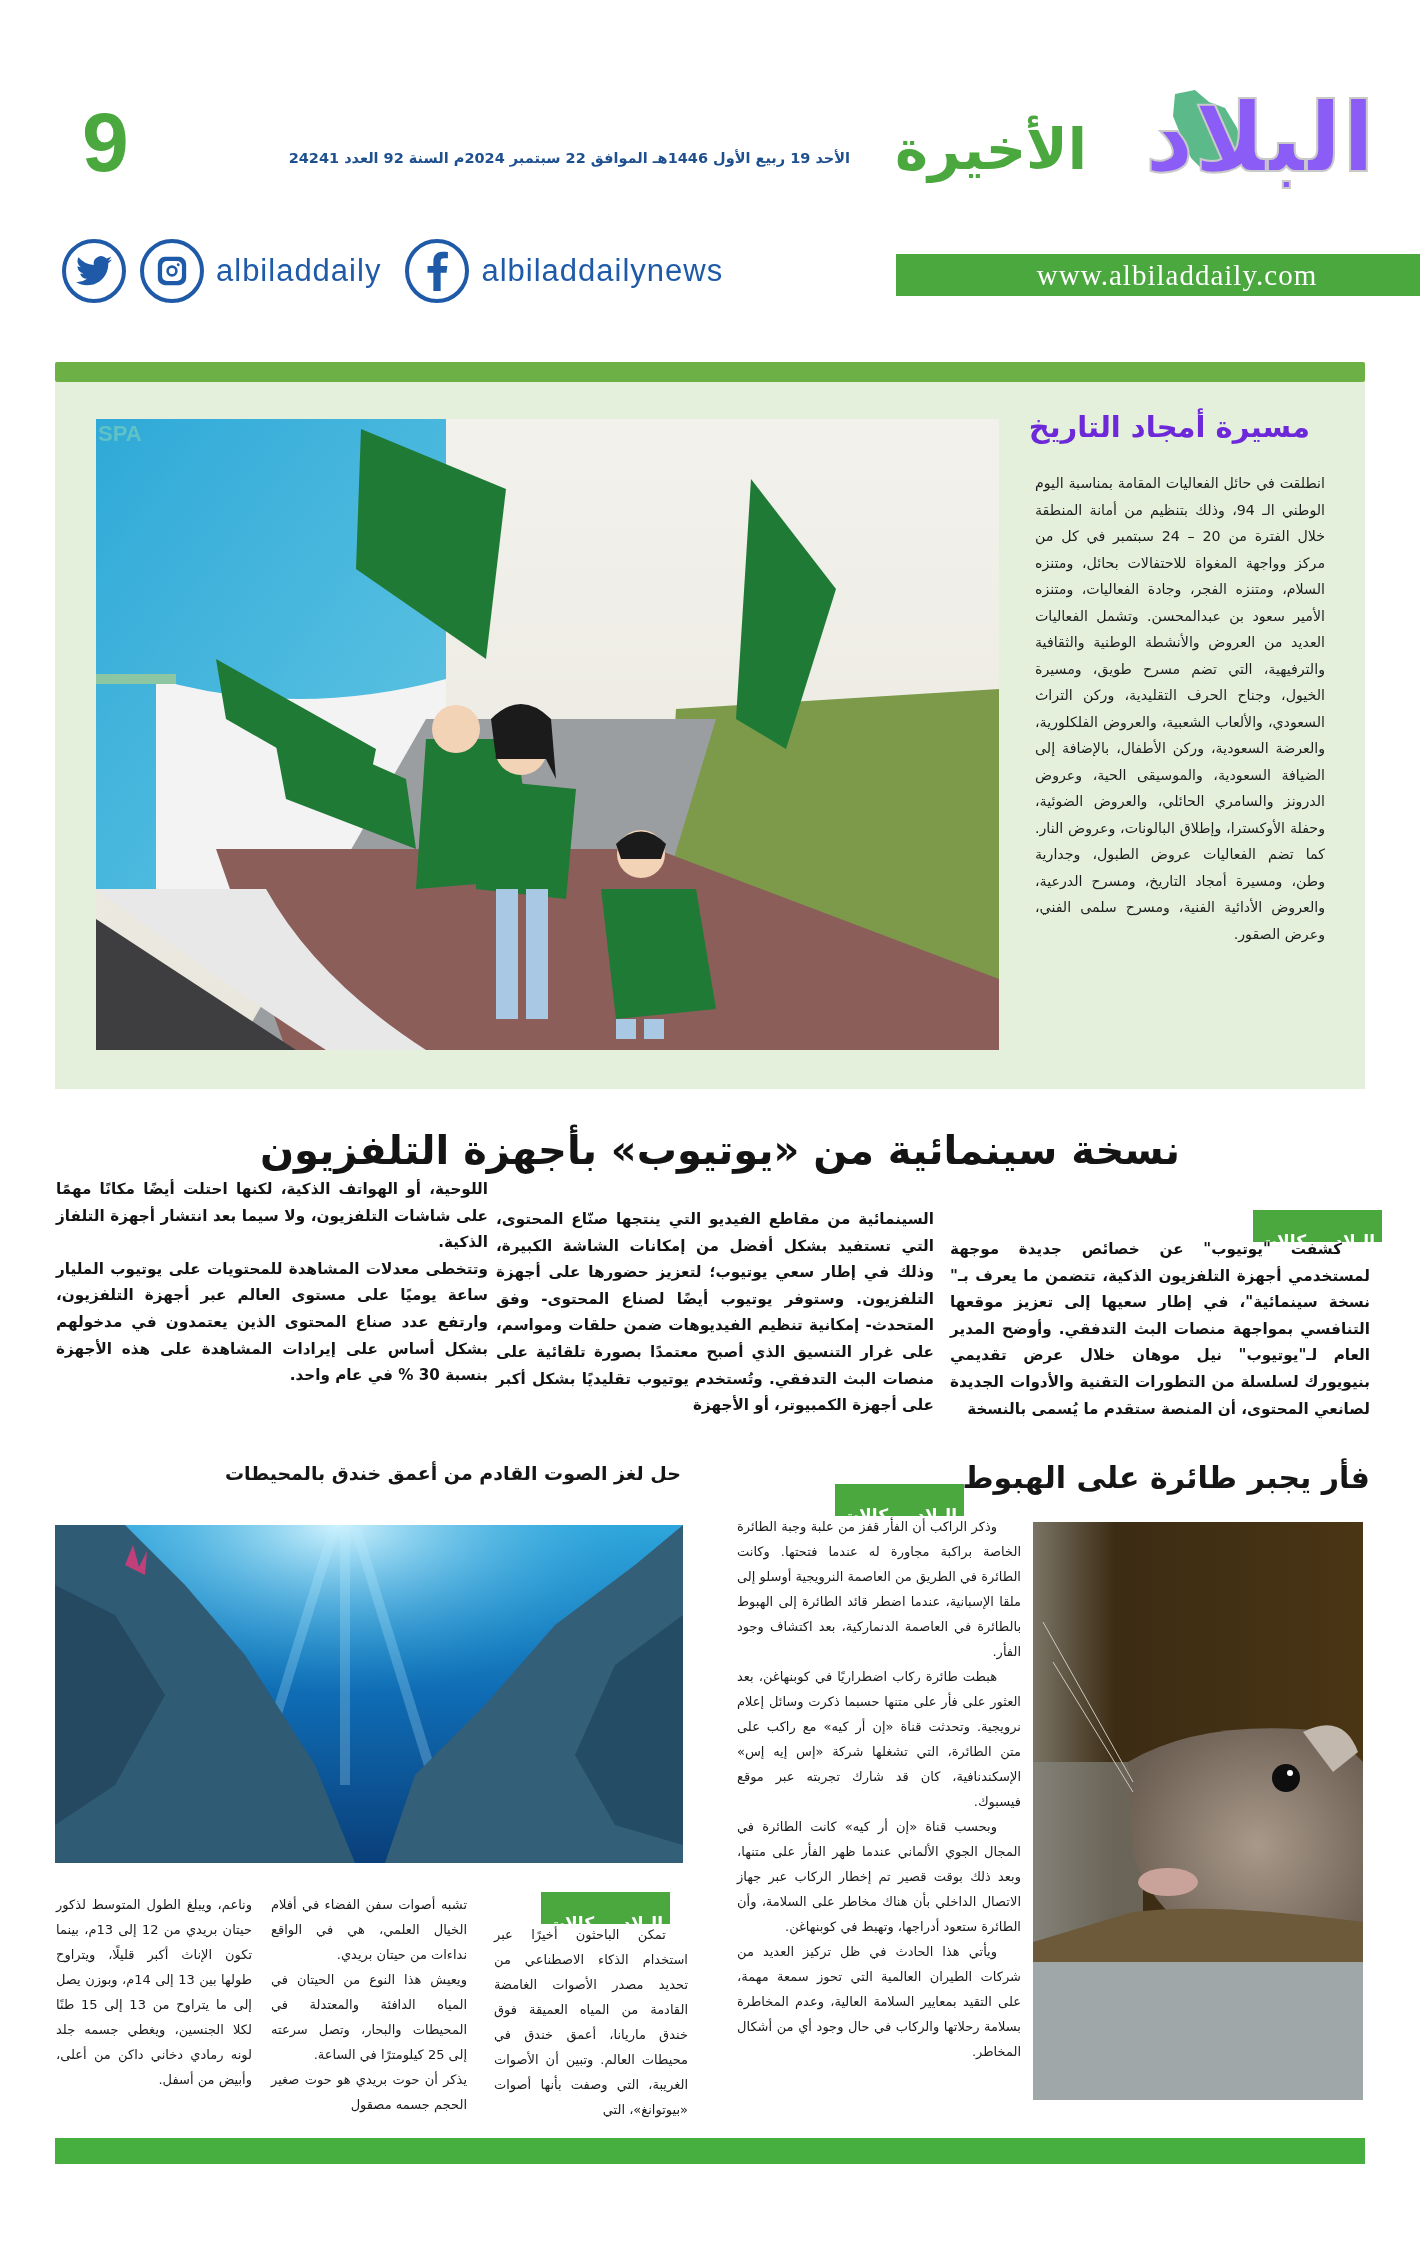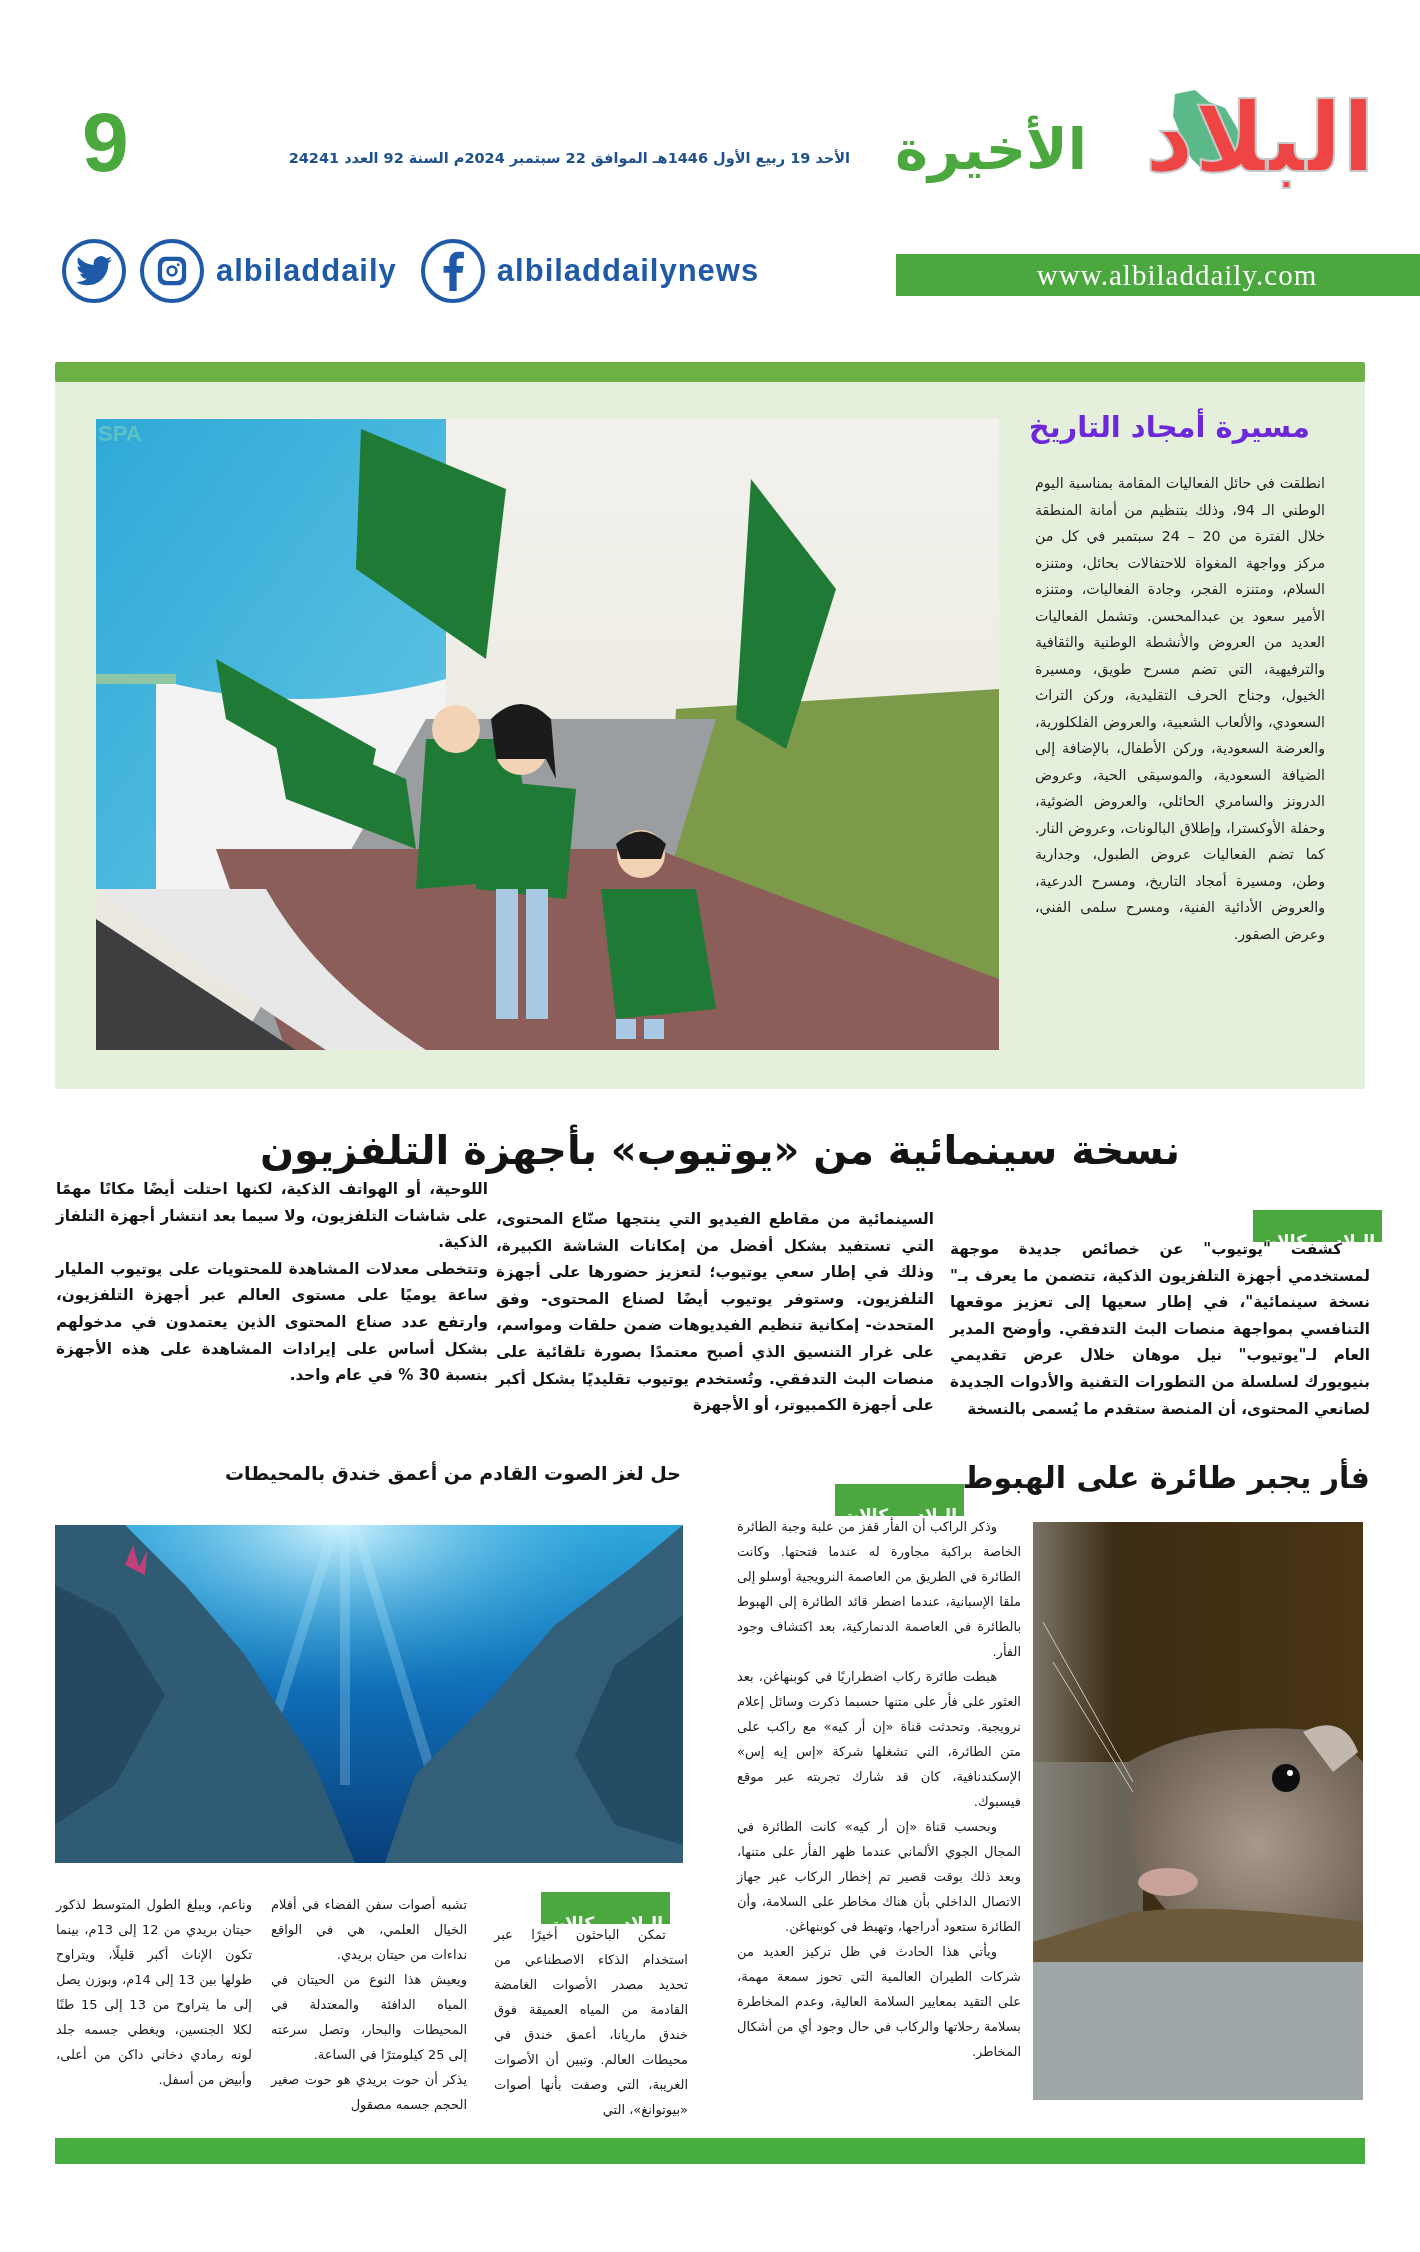--- a/index.html
+++ b/index.html
@@ -6,29 +6,29 @@
   html, body { width: 1420px; height: 2252px; background: #ffffff; overflow: hidden; }
   body { position: relative; font-family: "DejaVu Sans", sans-serif; color: #111; }
   .abs { position: absolute; }
   .rtl { direction: rtl; text-align: justify; text-align-last: right; }
 
   
   .page-number { left: 82px; top: 100px; font-family: "Liberation Sans", sans-serif; font-weight: 700; font-size: 84px; color: #4aa83e; line-height: 1; }
   .dateline { left: 220px; top: 150px; width: 630px; font-family: "DejaVu Sans", sans-serif; font-weight: 700; font-size: 14.5px; color: #1e4f8e; direction: rtl; text-align: right; white-space: nowrap; }
 
   .logo { left: 895px; top: 88px; width: 480px; height: 120px; }
-  .logo-main { position: absolute; right: 0; top: 0; font-family: "DejaVu Sans", sans-serif; font-weight: 700; font-size: 96px; color: #ef4444; line-height: 1.05; -webkit-text-stroke: 2px #c9c9c9; letter-spacing: -2px; }
+  .logo-main { position: absolute; right: 0; top: 0; font-family: "DejaVu Sans", sans-serif; font-weight: 700; font-size: 96px; color: #8b5cf6; line-height: 1.05; -webkit-text-stroke: 2px #c9c9c9; letter-spacing: -2px; }
   .logo-map { position: absolute; right: 130px; top: 0; width: 80px; height: 88px; }
   .logo-sub { position: absolute; left: 0; top: 34px; font-family: "DejaVu Sans", sans-serif; font-weight: 700; font-size: 56px; color: #4aa83e; line-height: 1; }
 
   .website { left: 896px; top: 254px; width: 562px; height: 42px; background: #4aa83e; color: #fff; font-family: "Liberation Serif", serif; font-size: 29px; letter-spacing: 1px; text-align: center; line-height: 42px; }
 
   .social { top: 238px; height: 66px; display: flex; align-items: center; }
   .circle-icon { width: 64px; height: 64px; border: 4px solid #1f5aa8; border-radius: 50%; display: flex; align-items: center; justify-content: center; color: #1f5aa8; }
-  .social-text { font-family: "Liberation Sans", sans-serif; font-weight: 700; font-size: 31px; color: #1f5aa8; letter-spacing: 1px; margin-left: 12px; }
+  .social-text { font-family: "Liberation Sans", sans-serif; font-weight: 400; font-size: 31px; color: #1f5aa8; letter-spacing: 1px; margin-left: 12px; }
 
   
   .band-top { left: 55px; top: 362px; width: 1310px; height: 20px; background: #6db146; border-radius: 2px; }
   .feature-box { left: 55px; top: 382px; width: 1310px; height: 707px; background: #e4f0dc; }
   .feature-photo { left: 96px; top: 419px; width: 903px; height: 631px; overflow: hidden; }
   .feature-title { left: 1018px; top: 410px; width: 292px; font-family: "DejaVu Sans", sans-serif; font-weight: 700; font-size: 29px; color: #6d28d9; direction: rtl; text-align: right; }
   .feature-body { left: 1035px; top: 470px; width: 290px; font-size: 14.2px; line-height: 26.5px; color: #1c1c1c; }
 
   
   .headline { left: 70px; top: 1108px; width: 1300px; font-family: "DejaVu Sans", sans-serif; font-weight: 700; font-size: 40px; color: #141414; direction: rtl; text-align: center; letter-spacing: -1px; line-height: 84px; }

